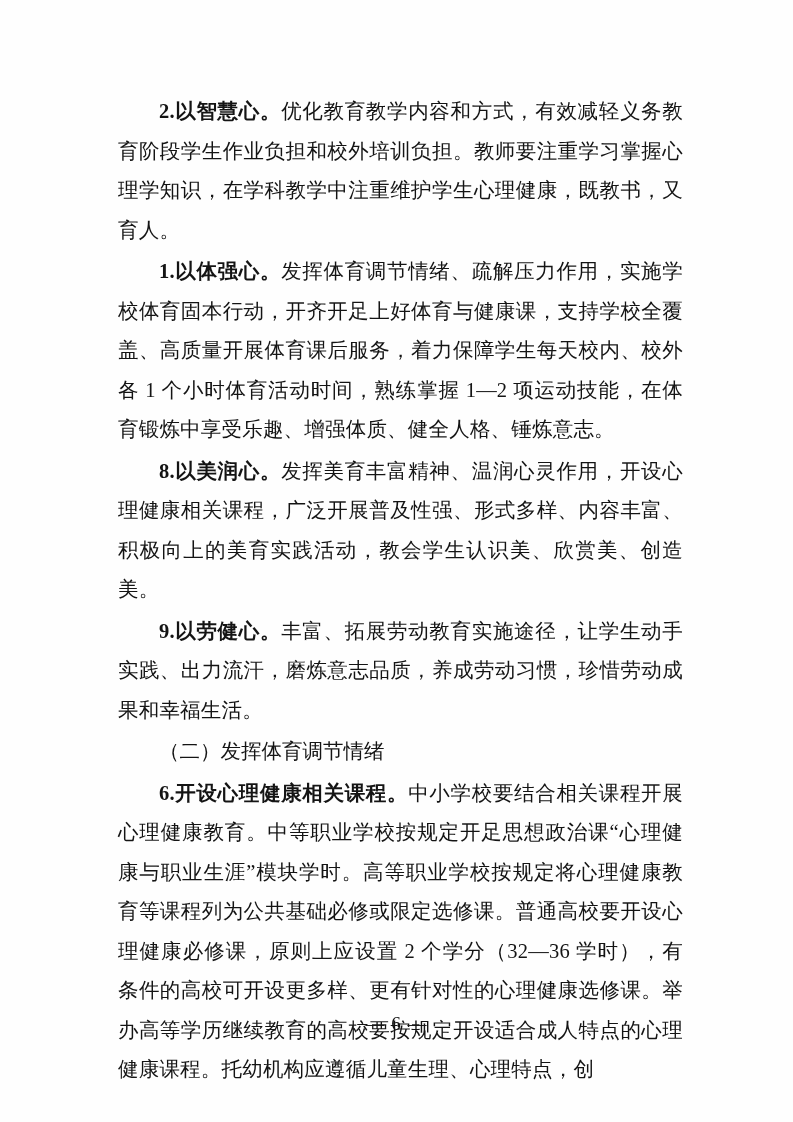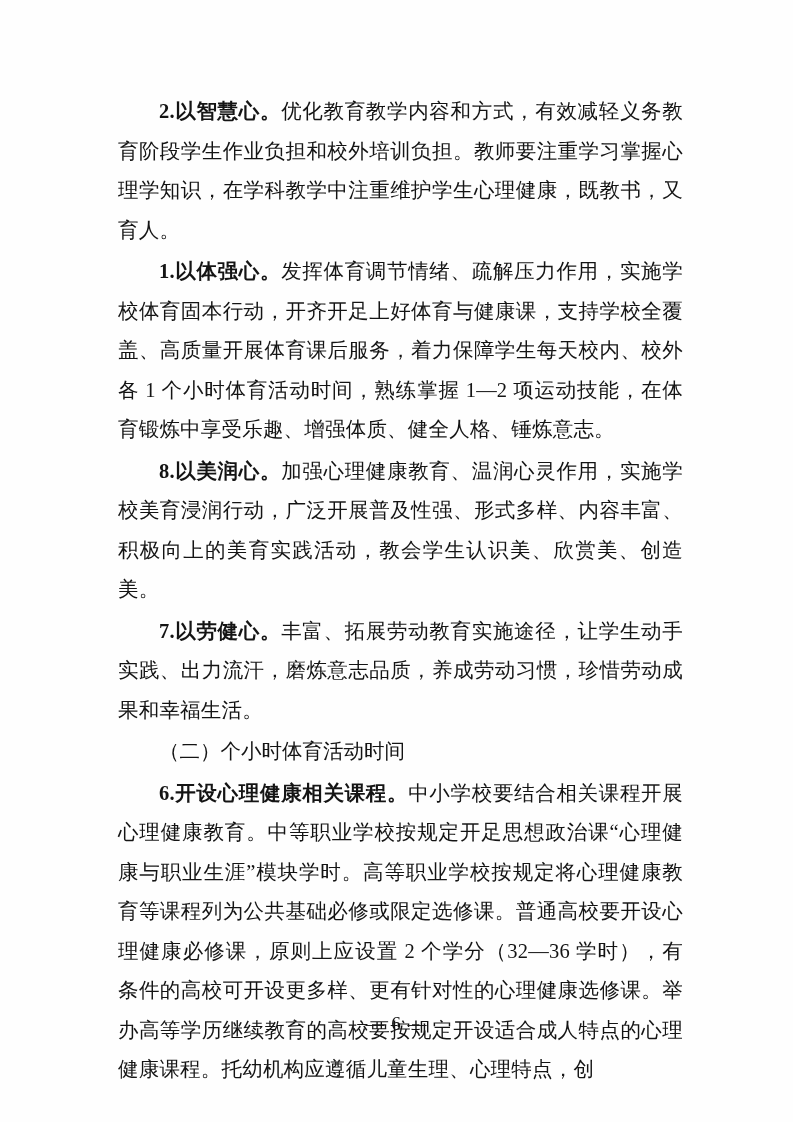--- a/index.html
+++ b/index.html
@@ -68,24 +68,24 @@
 </head>
 <body>
 
 <div class="page">
   <div class="content">
 
     <p class="para"><span class="lead">2.以智慧心。</span><span class="body-run">优化教育教学内容和方式，有效减轻义务教育阶段学生作业负担和校外培训负担。教师要注重学习掌握心理学知识，在学科教学中注重维护学生心理健康，既教书，又育人。</span></p>
 
     <p class="para"><span class="lead">1.以体强心。</span><span class="body-run">发挥体育调节情绪、疏解压力作用，实施学校体育固本行动，开齐开足上好体育与健康课，支持学校全覆盖、高质量开展体育课后服务，着力保障学生每天校内、校外各 1 个小时体育活动时间，熟练掌握 1—2 项运动技能，在体育锻炼中享受乐趣、增强体质、健全人格、锤炼意志。</span></p>
 
-    <p class="para"><span class="lead">8.以美润心。</span><span class="body-run">加强心理健康教育、温润心灵作用，实施学校美育浸润行动，广泛开展普及性强、形式多样、内容丰富、积极向上的美育实践活动，教会学生认识美、欣赏美、创造美。</span></p>
+    <p class="para"><span class="lead">8.以美润心。</span><span class="body-run">发挥美育丰富精神、温润心灵作用，开设心理健康相关课程，广泛开展普及性强、形式多样、内容丰富、积极向上的美育实践活动，教会学生认识美、欣赏美、创造美。</span></p>
 
-    <p class="para"><span class="lead">7.以劳健心。</span><span class="body-run">丰富、拓展劳动教育实施途径，让学生动手实践、出力流汗，磨炼意志品质，养成劳动习惯，珍惜劳动成果和幸福生活。</span></p>
+    <p class="para"><span class="lead">9.以劳健心。</span><span class="body-run">丰富、拓展劳动教育实施途径，让学生动手实践、出力流汗，磨炼意志品质，养成劳动习惯，珍惜劳动成果和幸福生活。</span></p>
 
-    <p class="sub-head">（二）个小时体育活动时间</p>
+    <p class="sub-head">（二）发挥体育调节情绪</p>
 
     <p class="para tight"><span class="lead">6.开设心理健康相关课程。</span><span class="body-run">中小学校要结合相关课程开展心理健康教育。中等职业学校按规定开足思想政治课“心理健康与职业生涯”模块学时。高等职业学校按规定将心理健康教育等课程列为公共基础必修或限定选修课。普通高校要开设心理健康必修课，原则上应设置 2 个学分（32—36 学时），有条件的高校可开设更多样、更有针对性的心理健康选修课。举办高等学历继续教育的高校要按规定开设适合成人特点的心理健康课程。托幼机构应遵循儿童生理、心理特点，创</span></p>
 
   </div>
 
   <div class="footer">— 6 —</div>
 </div>
 
 </body></html>

